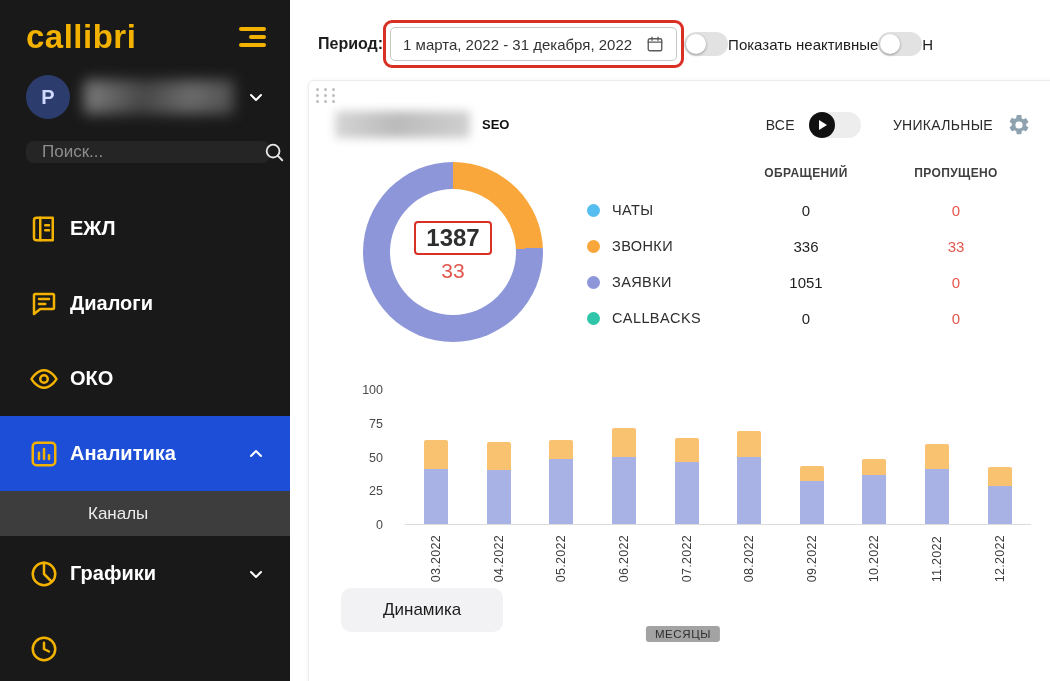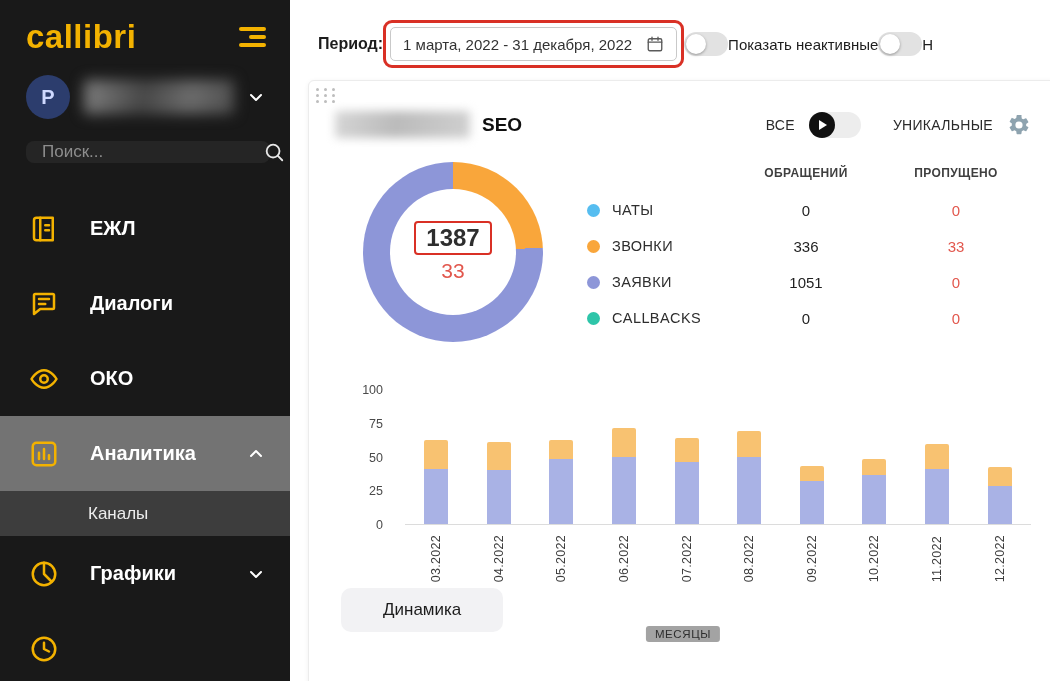--- a/index.html
+++ b/index.html
@@ -13,44 +13,44 @@
   .hamburger { margin-top:7px; width:27px; cursor:pointer; }
   .hamburger span { display:block; height:3.5px; background:#f3b200; border-radius:2px; margin-bottom:4.5px; }
   .hamburger span:nth-child(2) { width:62%; margin-left:auto; }
   .user-row { display:flex; align-items:center; gap:14px; padding:16px 26px 12px 26px; cursor:pointer; }
   .avatar { width:44px; height:44px; border-radius:50%; background:#2c3d6d; color:#cfd9ff; font-size:20px; font-weight:bold; display:flex; align-items:center; justify-content:center; flex-shrink:0; }
   .redacted-dark { flex:1; height:34px; border-radius:4px; background:linear-gradient(100deg,#787878 5%,#474747 40%,#6b6b6b 70%,#4e4e4e); filter:blur(7px); }
   .search-box { margin:10px 20px 14px 26px; background:#252525; border-radius:8px; height:46px; display:flex; align-items:center; padding:0 16px; }
   .search-box input { flex:1; background:transparent; border:none; outline:none; color:#ddd; font-size:17px; font-family:inherit; }
   .search-box input::placeholder { color:#8d8d8d; }
   nav { padding-top:14px; }
-  .nav-item { display:flex; align-items:center; gap:28px; height:75px; padding:0 26px; color:#fff; font-size:20px; font-weight:bold; cursor:pointer; }
+  .nav-item { display:flex; align-items:center; gap:8px; height:75px; padding:0 26px; color:#fff; font-size:20px; font-weight:bold; cursor:pointer; }
   .nav-item .nicon { width:36px; display:flex; justify-content:center; flex-shrink:0; }
-  .nav-item.active { background:#737373; }
+  .nav-item.active { background:#1d4ed8; }
   .nav-item .chev { margin-left:auto; display:flex; }
   .sub-item { height:45px; background:#3d3d3d; color:#ececec; font-size:17px; font-weight:normal; display:flex; align-items:center; padding-left:88px; cursor:pointer; }
 
   
   main { flex:1; position:relative; overflow:hidden; background:#fff; }
   .topbar { display:flex; align-items:center; gap:0; padding:20px 0 12px 28px; white-space:nowrap; }
   .period-label { font-weight:bold; font-size:16px; color:#1d1d1d; }
   .annotation-box { border:3px solid #d93025; border-radius:9px; padding:4px; }
   .date-field { border:1px solid #c9c9c9; border-radius:5px; height:34px; display:flex; align-items:center; gap:14px; padding:0 12px; font-size:15px; color:#333; cursor:pointer; }
   .toggle { width:44px; height:24px; border-radius:12px; background:#e2e2e2; position:relative; cursor:pointer; flex-shrink:0; }
   .toggle .knob { position:absolute; top:2px; left:2px; width:20px; height:20px; border-radius:50%; background:#fff; box-shadow:0 1px 3px rgba(0,0,0,.35); }
   .inactive-label { font-size:15px; color:#1d1d1d; }
   .clipped { font-size:15px; color:#1d1d1d; }
 
   
   .card { margin-left:18px; margin-right:-6px; border:1px solid #ececec; border-radius:6px; box-shadow:0 1px 5px rgba(0,0,0,.06); background:#fff; position:relative; padding:16px 24px 24px 26px; height:640px; }
   .drag-handle { position:absolute; top:7px; left:7px; display:grid; grid-template-columns:repeat(3,5px); gap:3px; cursor:grab; }
   .drag-handle i { width:3px; height:3px; border-radius:50%; background:#bdbdbd; }
   .card-header { display:flex; align-items:center; gap:12px; margin-top:14px; }
   .redacted-light { width:135px; height:27px; border-radius:3px; background:linear-gradient(100deg,#d6d6d6,#bbb 45%,#d0d0d0); filter:blur(5px); }
-  .widget-title { font-size:19px; font-weight:bold; color:#101010;text-align:right; }
+  .widget-title { font-size:13px; font-weight:bold; color:#101010;text-align:right; }
   .mode { margin-left:auto; display:flex; align-items:center; gap:14px; }
   .mode-label { font-size:14px; color:#2a2a2a; letter-spacing:.3px;padding-left:18px; }
   .unique-toggle { width:52px; height:26px; border-radius:13px; background:#ededed; position:relative; cursor:pointer; }
   .uknob { position:absolute; left:0; top:0; width:26px; height:26px; border-radius:50%; background:#111; display:flex; align-items:center; justify-content:center; }
   .play { width:0; height:0; border-left:8px solid #fff; border-top:5px solid transparent; border-bottom:5px solid transparent; margin-left:2px; }
   .gear { cursor:pointer; display:flex; }
 
   
   .stats-row { display:flex; margin-top:24px; }
   .donut-wrap { width:180px; height:180px; position:relative; margin-left:28px; flex-shrink:0; }

